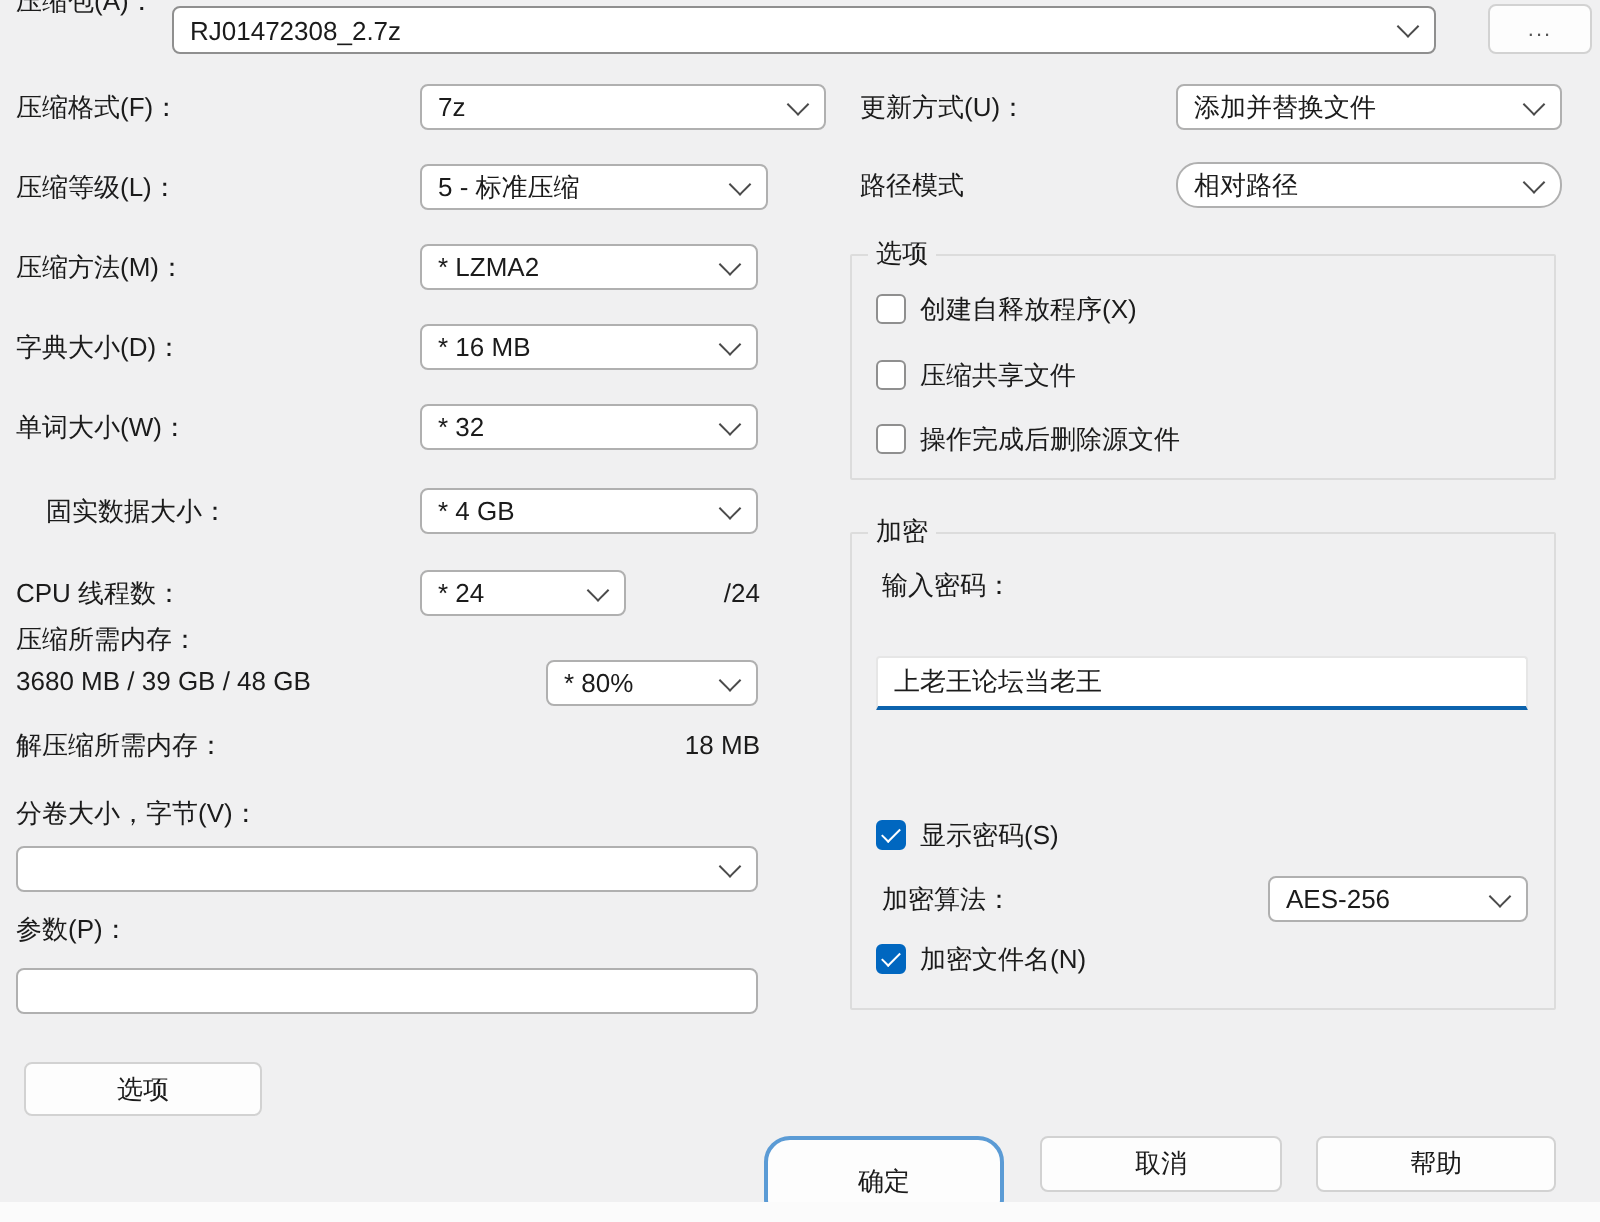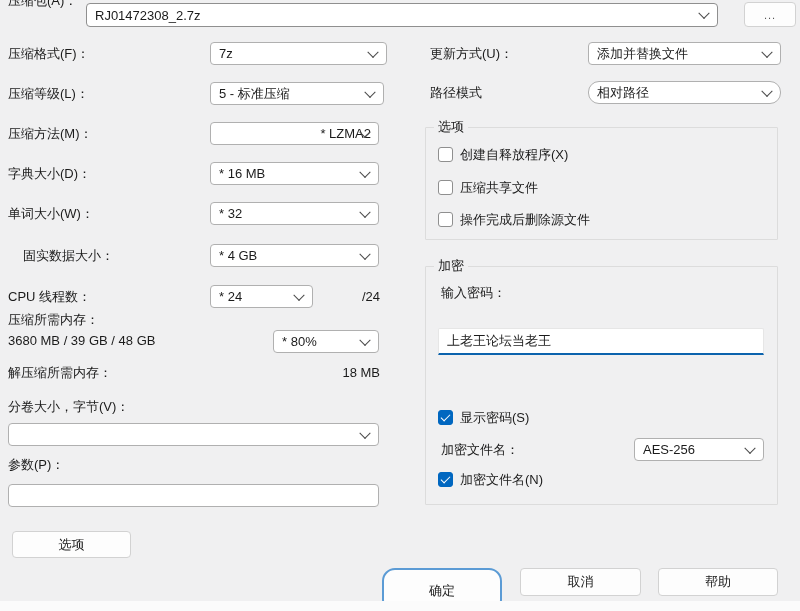--- a/index.html
+++ b/index.html
@@ -63,33 +63,33 @@
   <div class="lbl" style="left:8px;top:-7px;">压缩包(A)：</div>
   <div class="combo" style="left:86px;top:3px;width:632px;height:24px;border-color:#8f8f8f;">
     <span class="val">RJ01472308_2.7z</span>
     <span class="chev"></span>
   </div>
   <div class="btn" style="left:744px;top:2px;width:52px;height:25px;">
     <span class="dots">...</span>
   </div>
 
   <div class="lbl" style="left:8px;top:46px;">压缩格式(F)：</div>
-  <div class="combo" style="left:210px;top:42px;width:177px;">
+  <div class="combo" style="left:210px;top:42px;width:203px;">
     <span class="val">7z</span>
     <span class="chev"></span>
   </div>
 
   <div class="lbl" style="left:8px;top:86px;">压缩等级(L)：</div>
   <div class="combo" style="left:210px;top:82px;width:174px;">
     <span class="val">5 - 标准压缩</span>
     <span class="chev"></span>
   </div>
 
   <div class="lbl" style="left:8px;top:126px;">压缩方法(M)：</div>
-  <div class="combo" style="left:210px;top:122px;width:169px;justify-content:flex-end;">
+  <div class="combo" style="left:210px;top:122px;width:169px;">
     <span class="val">* LZMA2</span>
     <span class="chev"></span>
   </div>
 
   <div class="lbl" style="left:8px;top:166px;">字典大小(D)：</div>
   <div class="combo" style="left:210px;top:162px;width:169px;">
     <span class="val">* 16 MB</span>
     <span class="chev"></span>
   </div>
 
@@ -162,21 +162,21 @@
     <span class="legend">加密</span>
 
     <span class="cblabel" style="left:15px;top:18px;">输入密码：</span>
     <div class="pwd" style="left:12px;top:41px;width:326px;height:27px;">
       <span class="val">上老王论坛当老王</span>
     </div>
 
     <span class="cbbox checked" style="left:12px;top:143px;"></span>
     <span class="cblabel" style="left:34px;top:143px;">显示密码(S)</span>
 
-    <span class="cblabel" style="left:15px;top:175px;">加密文件名：</span>
+    <span class="cblabel" style="left:15px;top:175px;">加密算法：</span>
     <div class="combo" style="left:208px;top:171px;width:130px;">
       <span class="val">AES-256</span>
       <span class="chev"></span>
     </div>
 
     <span class="cbbox checked" style="left:12px;top:205px;"></span>
     <span class="cblabel" style="left:34px;top:205px;">加密文件名(N)</span>
   </div>
 
   <div class="btn default" style="left:382px;top:568px;width:120px;height:45px;border-radius:13px;">

